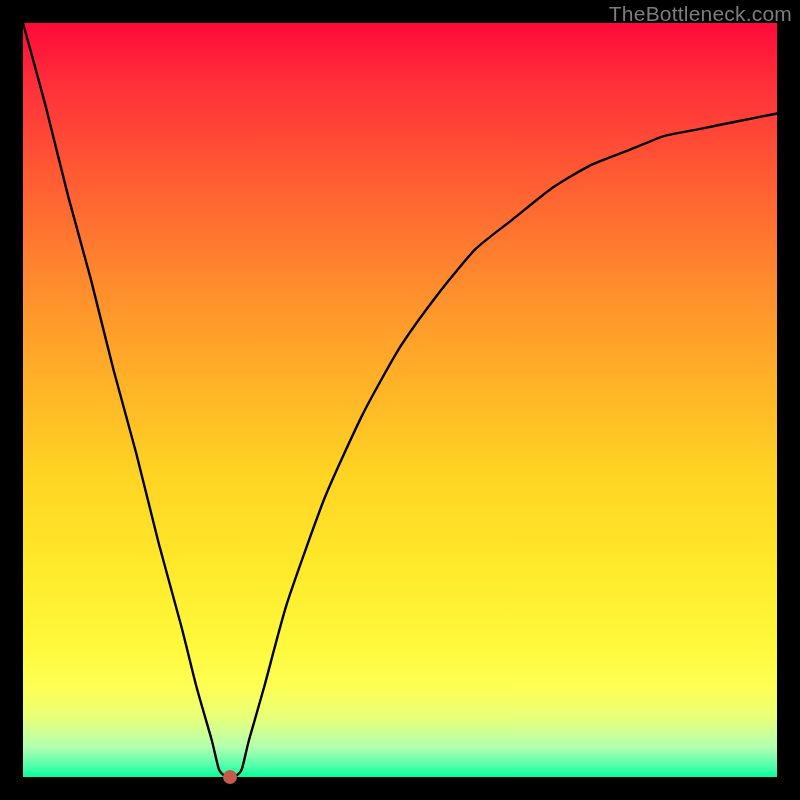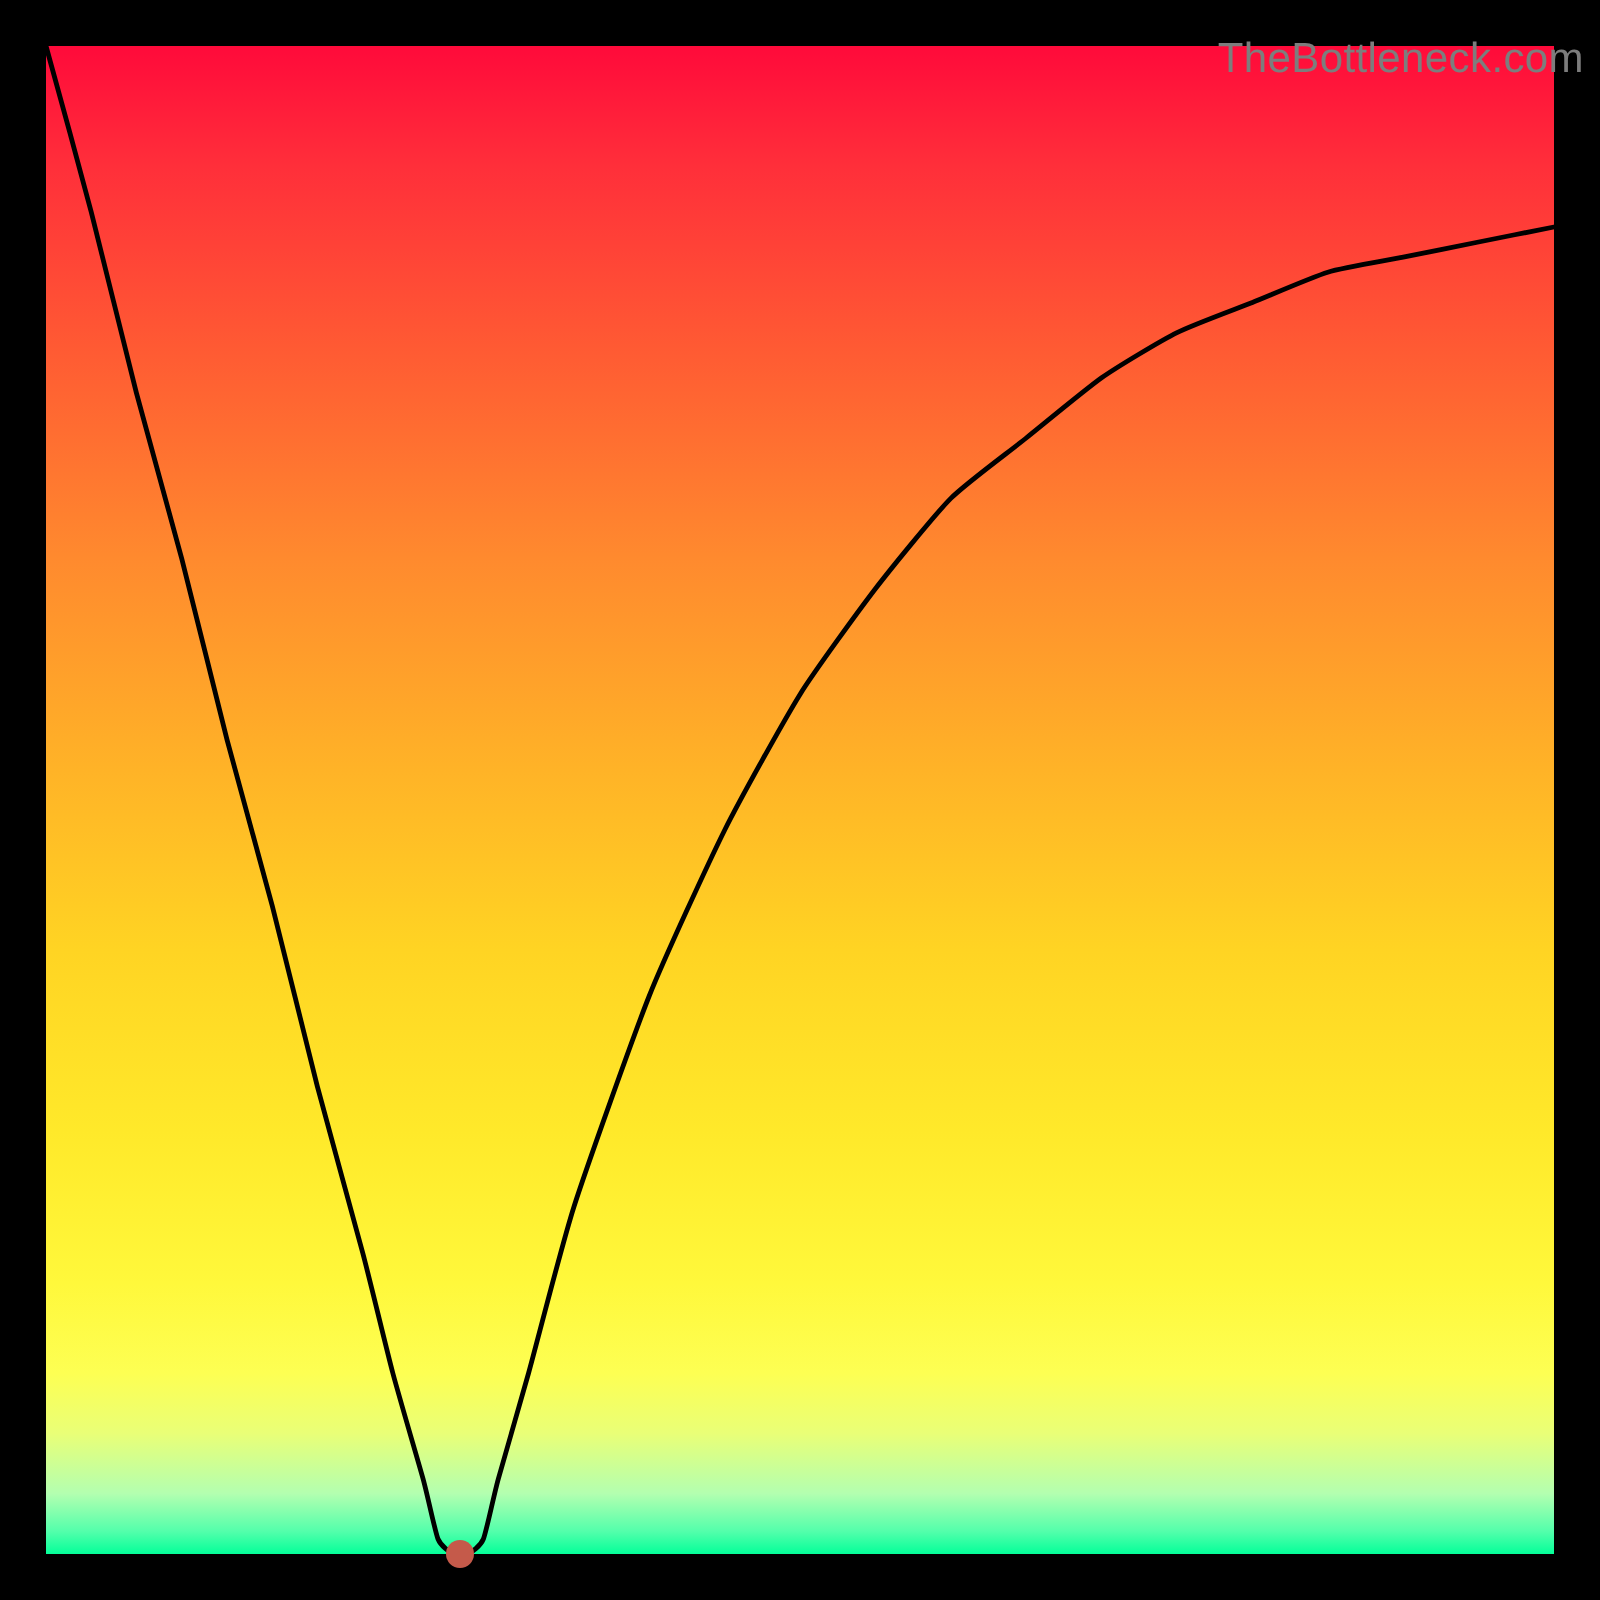--- a/index.html
+++ b/index.html
@@ -42,21 +42,20 @@
     );
   }
   .watermark {
     position: absolute;
     top: 2px;
     right: 8px;
     color: #7d7d7d;
     font-size: 21px;
     font-weight: 500;
     letter-spacing: 0.2px;
-    margin-top: 16px;
   }
   svg.curve {
     position: absolute;
     top: 0;
     left: 0;
     width: 754px;
     height: 754px;
     overflow: visible;
   }
   .dot {

